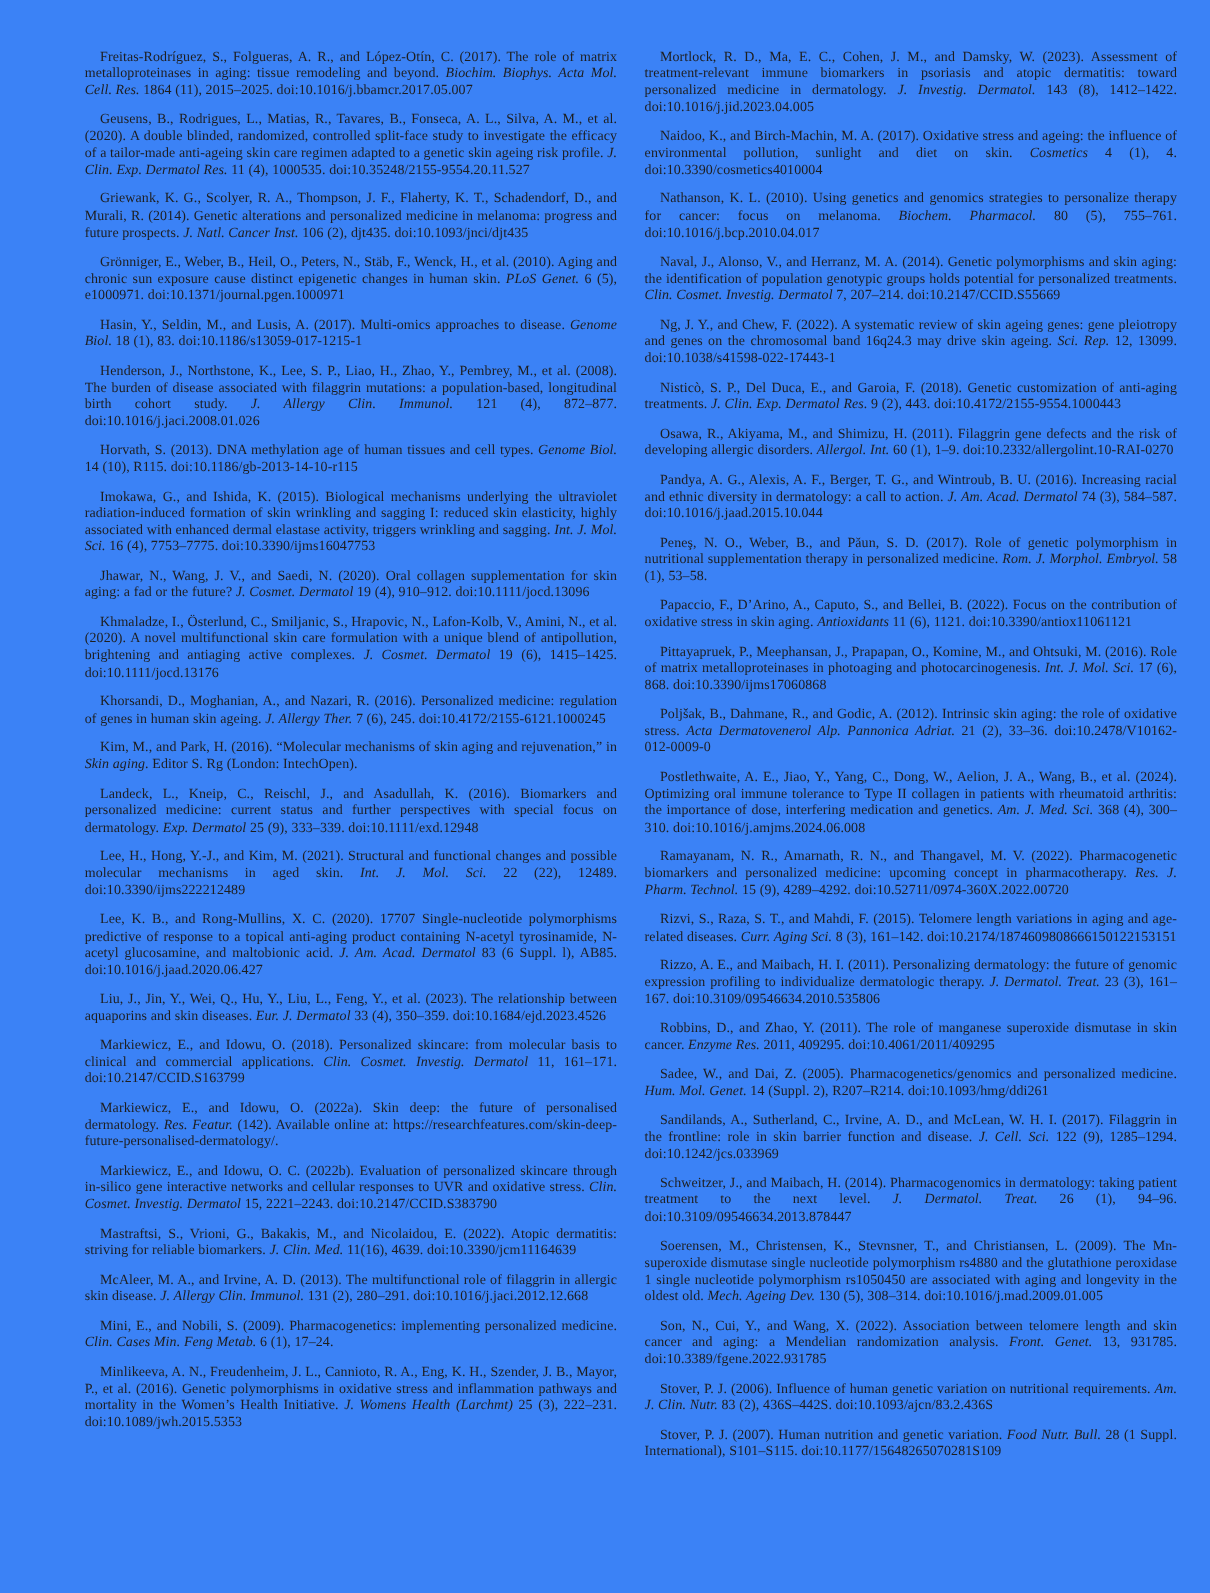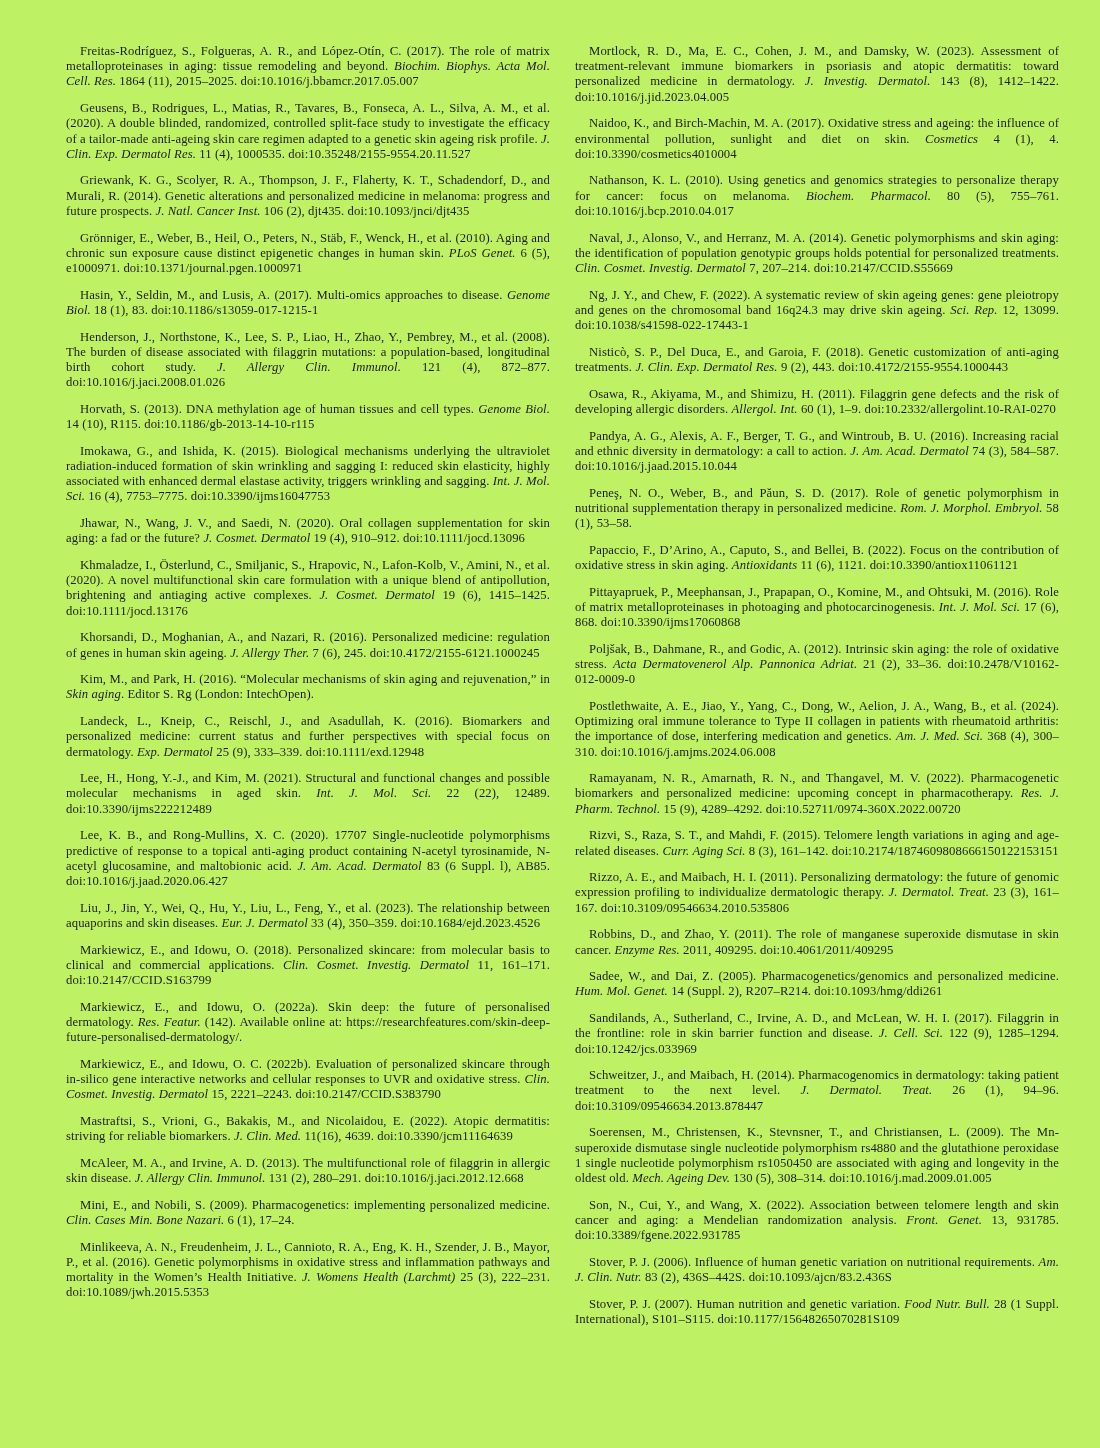--- a/index.html
+++ b/index.html
@@ -4,30 +4,29 @@
 <style>
   html, body {
     margin: 0;
     padding: 0;
     background: #ffffff;
   }
   .page {
     box-sizing: border-box;
     width: 1100px;
     height: 1448px;
-    background: #bef264;
+    background: #3b82f6;
     padding: 44px 52px 30px 77px;
     display: flex;
     gap: 25px;
     font-family: "Liberation Serif", "DejaVu Serif", serif;
     font-size: 12.7px;
     line-height: 15.2px;
     color: #1e1e1e;
     overflow: hidden;
-    justify-content: center;
   }
   .col {
     width: 484px;
     flex: 0 0 484px;
   }
   p.ref {
     margin: 0 0 11.5px 0;
     text-indent: 14px;
     text-align: justify;
     letter-spacing: 0.1px;
@@ -55,21 +54,21 @@
       <p class="ref"><span>Kim, M., and Park, H. (2016). “Molecular mechanisms of skin aging and rejuvenation,” in </span><i>Skin aging</i><span>. Editor S. Rg (London: IntechOpen).</span></p>
       <p class="ref"><span>Landeck, L., Kneip, C., Reischl, J., and Asadullah, K. (2016). Biomarkers and personalized medicine: current status and further perspectives with special focus on dermatology. </span><i>Exp. Dermatol</i><span> 25 (9), 333–339. doi:10.1111/exd.12948</span></p>
       <p class="ref"><span>Lee, H., Hong, Y.-J., and Kim, M. (2021). Structural and functional changes and possible molecular mechanisms in aged skin. </span><i>Int. J. Mol. Sci.</i><span> 22 (22), 12489. doi:10.3390/ijms222212489</span></p>
       <p class="ref"><span>Lee, K. B., and Rong-Mullins, X. C. (2020). 17707 Single-nucleotide polymorphisms predictive of response to a topical anti-aging product containing N-acetyl tyrosinamide, N-acetyl glucosamine, and maltobionic acid. </span><i>J. Am. Acad. Dermatol</i><span> 83 (6 Suppl. l), AB85. doi:10.1016/j.jaad.2020.06.427</span></p>
       <p class="ref"><span>Liu, J., Jin, Y., Wei, Q., Hu, Y., Liu, L., Feng, Y., et al. (2023). The relationship between aquaporins and skin diseases. </span><i>Eur. J. Dermatol</i><span> 33 (4), 350–359. doi:10.1684/ejd.2023.4526</span></p>
       <p class="ref"><span>Markiewicz, E., and Idowu, O. (2018). Personalized skincare: from molecular basis to clinical and commercial applications. </span><i>Clin. Cosmet. Investig. Dermatol</i><span> 11, 161–171. doi:10.2147/CCID.S163799</span></p>
       <p class="ref"><span>Markiewicz, E., and Idowu, O. (2022a). Skin deep: the future of personalised dermatology. </span><i>Res. Featur.</i><span> (142). Available online at: https://researchfeatures.com/skin-deep-future-personalised-dermatology/.</span></p>
       <p class="ref"><span>Markiewicz, E., and Idowu, O. C. (2022b). Evaluation of personalized skincare through in-silico gene interactive networks and cellular responses to UVR and oxidative stress. </span><i>Clin. Cosmet. Investig. Dermatol</i><span> 15, 2221–2243. doi:10.2147/CCID.S383790</span></p>
       <p class="ref"><span>Mastraftsi, S., Vrioni, G., Bakakis, M., and Nicolaidou, E. (2022). Atopic dermatitis: striving for reliable biomarkers. </span><i>J. Clin. Med.</i><span> 11(16), 4639. doi:10.3390/jcm11164639</span></p>
       <p class="ref"><span>McAleer, M. A., and Irvine, A. D. (2013). The multifunctional role of filaggrin in allergic skin disease. </span><i>J. Allergy Clin. Immunol.</i><span> 131 (2), 280–291. doi:10.1016/j.jaci.2012.12.668</span></p>
-      <p class="ref"><span>Mini, E., and Nobili, S. (2009). Pharmacogenetics: implementing personalized medicine. </span><i>Clin. Cases Min. Bone Nazari.</i><span> 6 (1), 17–24.</span></p>
+      <p class="ref"><span>Mini, E., and Nobili, S. (2009). Pharmacogenetics: implementing personalized medicine. </span><i>Clin. Cases Min. Feng Metab.</i><span> 6 (1), 17–24.</span></p>
       <p class="ref"><span>Minlikeeva, A. N., Freudenheim, J. L., Cannioto, R. A., Eng, K. H., Szender, J. B., Mayor, P., et al. (2016). Genetic polymorphisms in oxidative stress and inflammation pathways and mortality in the Women’s Health Initiative. </span><i>J. Womens Health (Larchmt)</i><span> 25 (3), 222–231. doi:10.1089/jwh.2015.5353</span></p>
     </div>
   <div class="col">
       <p class="ref"><span>Mortlock, R. D., Ma, E. C., Cohen, J. M., and Damsky, W. (2023). Assessment of treatment-relevant immune biomarkers in psoriasis and atopic dermatitis: toward personalized medicine in dermatology. </span><i>J. Investig. Dermatol.</i><span> 143 (8), 1412–1422. doi:10.1016/j.jid.2023.04.005</span></p>
       <p class="ref"><span>Naidoo, K., and Birch-Machin, M. A. (2017). Oxidative stress and ageing: the influence of environmental pollution, sunlight and diet on skin. </span><i>Cosmetics</i><span> 4 (1), 4. doi:10.3390/cosmetics4010004</span></p>
       <p class="ref"><span>Nathanson, K. L. (2010). Using genetics and genomics strategies to personalize therapy for cancer: focus on melanoma. </span><i>Biochem. Pharmacol.</i><span> 80 (5), 755–761. doi:10.1016/j.bcp.2010.04.017</span></p>
       <p class="ref"><span>Naval, J., Alonso, V., and Herranz, M. A. (2014). Genetic polymorphisms and skin aging: the identification of population genotypic groups holds potential for personalized treatments. </span><i>Clin. Cosmet. Investig. Dermatol</i><span> 7, 207–214. doi:10.2147/CCID.S55669</span></p>
       <p class="ref"><span>Ng, J. Y., and Chew, F. (2022). A systematic review of skin ageing genes: gene pleiotropy and genes on the chromosomal band 16q24.3 may drive skin ageing. </span><i>Sci. Rep.</i><span> 12, 13099. doi:10.1038/s41598-022-17443-1</span></p>
       <p class="ref"><span>Nisticò, S. P., Del Duca, E., and Garoia, F. (2018). Genetic customization of anti-aging treatments. </span><i>J. Clin. Exp. Dermatol Res.</i><span> 9 (2), 443. doi:10.4172/2155-9554.1000443</span></p>
       <p class="ref"><span>Osawa, R., Akiyama, M., and Shimizu, H. (2011). Filaggrin gene defects and the risk of developing allergic disorders. </span><i>Allergol. Int.</i><span> 60 (1), 1–9. doi:10.2332/allergolint.10-RAI-0270</span></p>

